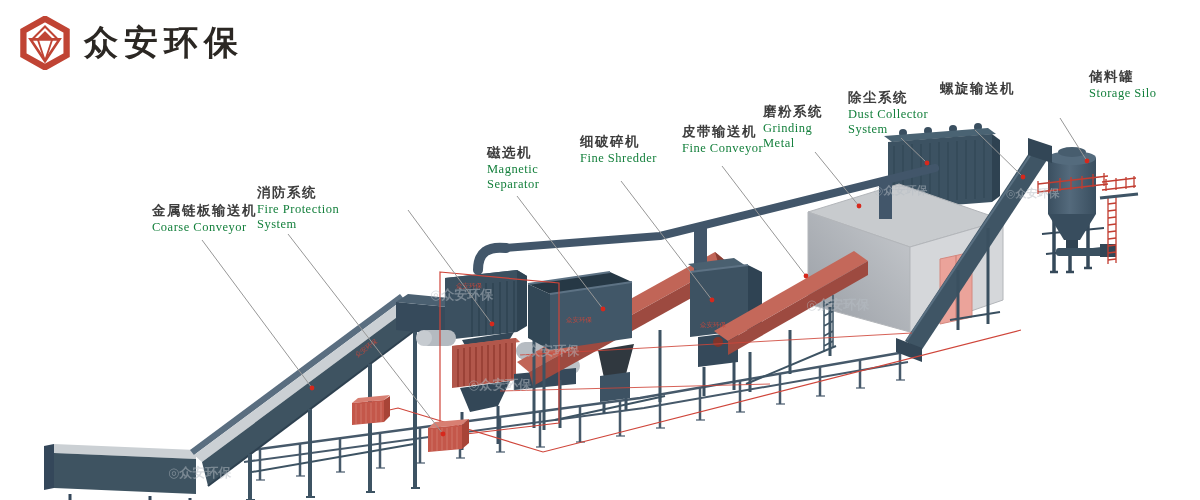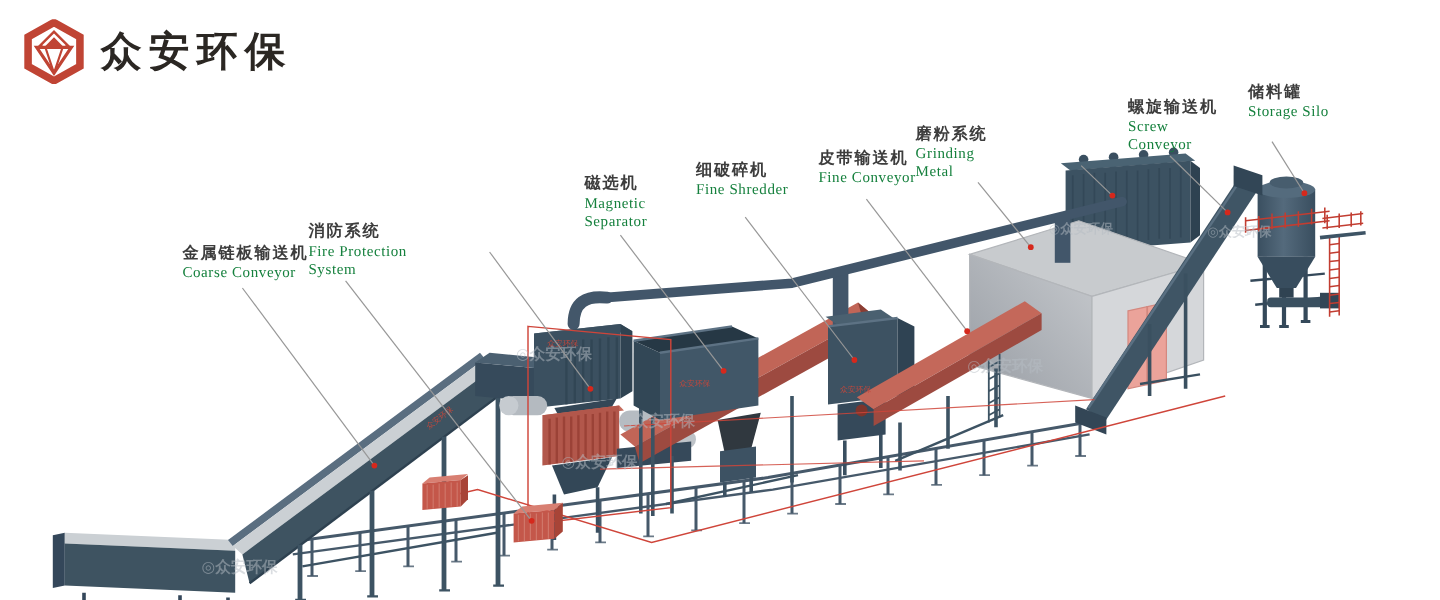--- a/index.html
+++ b/index.html
@@ -293,22 +293,25 @@
     <span class="en">Fine Shredder</span>
   </div>
   <div class="lbl" style="left:682px;top:124px;width:130px">
     <span class="zh">皮带输送机</span>
     <span class="en">Fine Conveyor</span>
   </div>
   <div class="lbl" style="left:763px;top:104px;width:80px">
     <span class="zh">磨粉系统</span>
     <span class="en">Grinding Metal</span>
   </div>
+  <div class="lbl" style="left:848px;top:90px;width:115px">
+    <span class="zh">除尘系统</span>
+    <span class="en">Dust Collector System</span>
+  </div>
   <div class="lbl" style="left:940px;top:81px;width:90px">
     <span class="zh">螺旋输送机</span>
-    <span class="en">Screw Conveyor</span>
-  </div>
-  <div class="lbl" style="left:1040px;top:69px;width:70px">
+  </div>
+  <div class="lbl" style="left:1089px;top:69px;width:70px">
     <span class="zh">储料罐</span>
     <span class="en">Storage Silo</span>
   </div>
 
 </div>
 
 </body></html>

